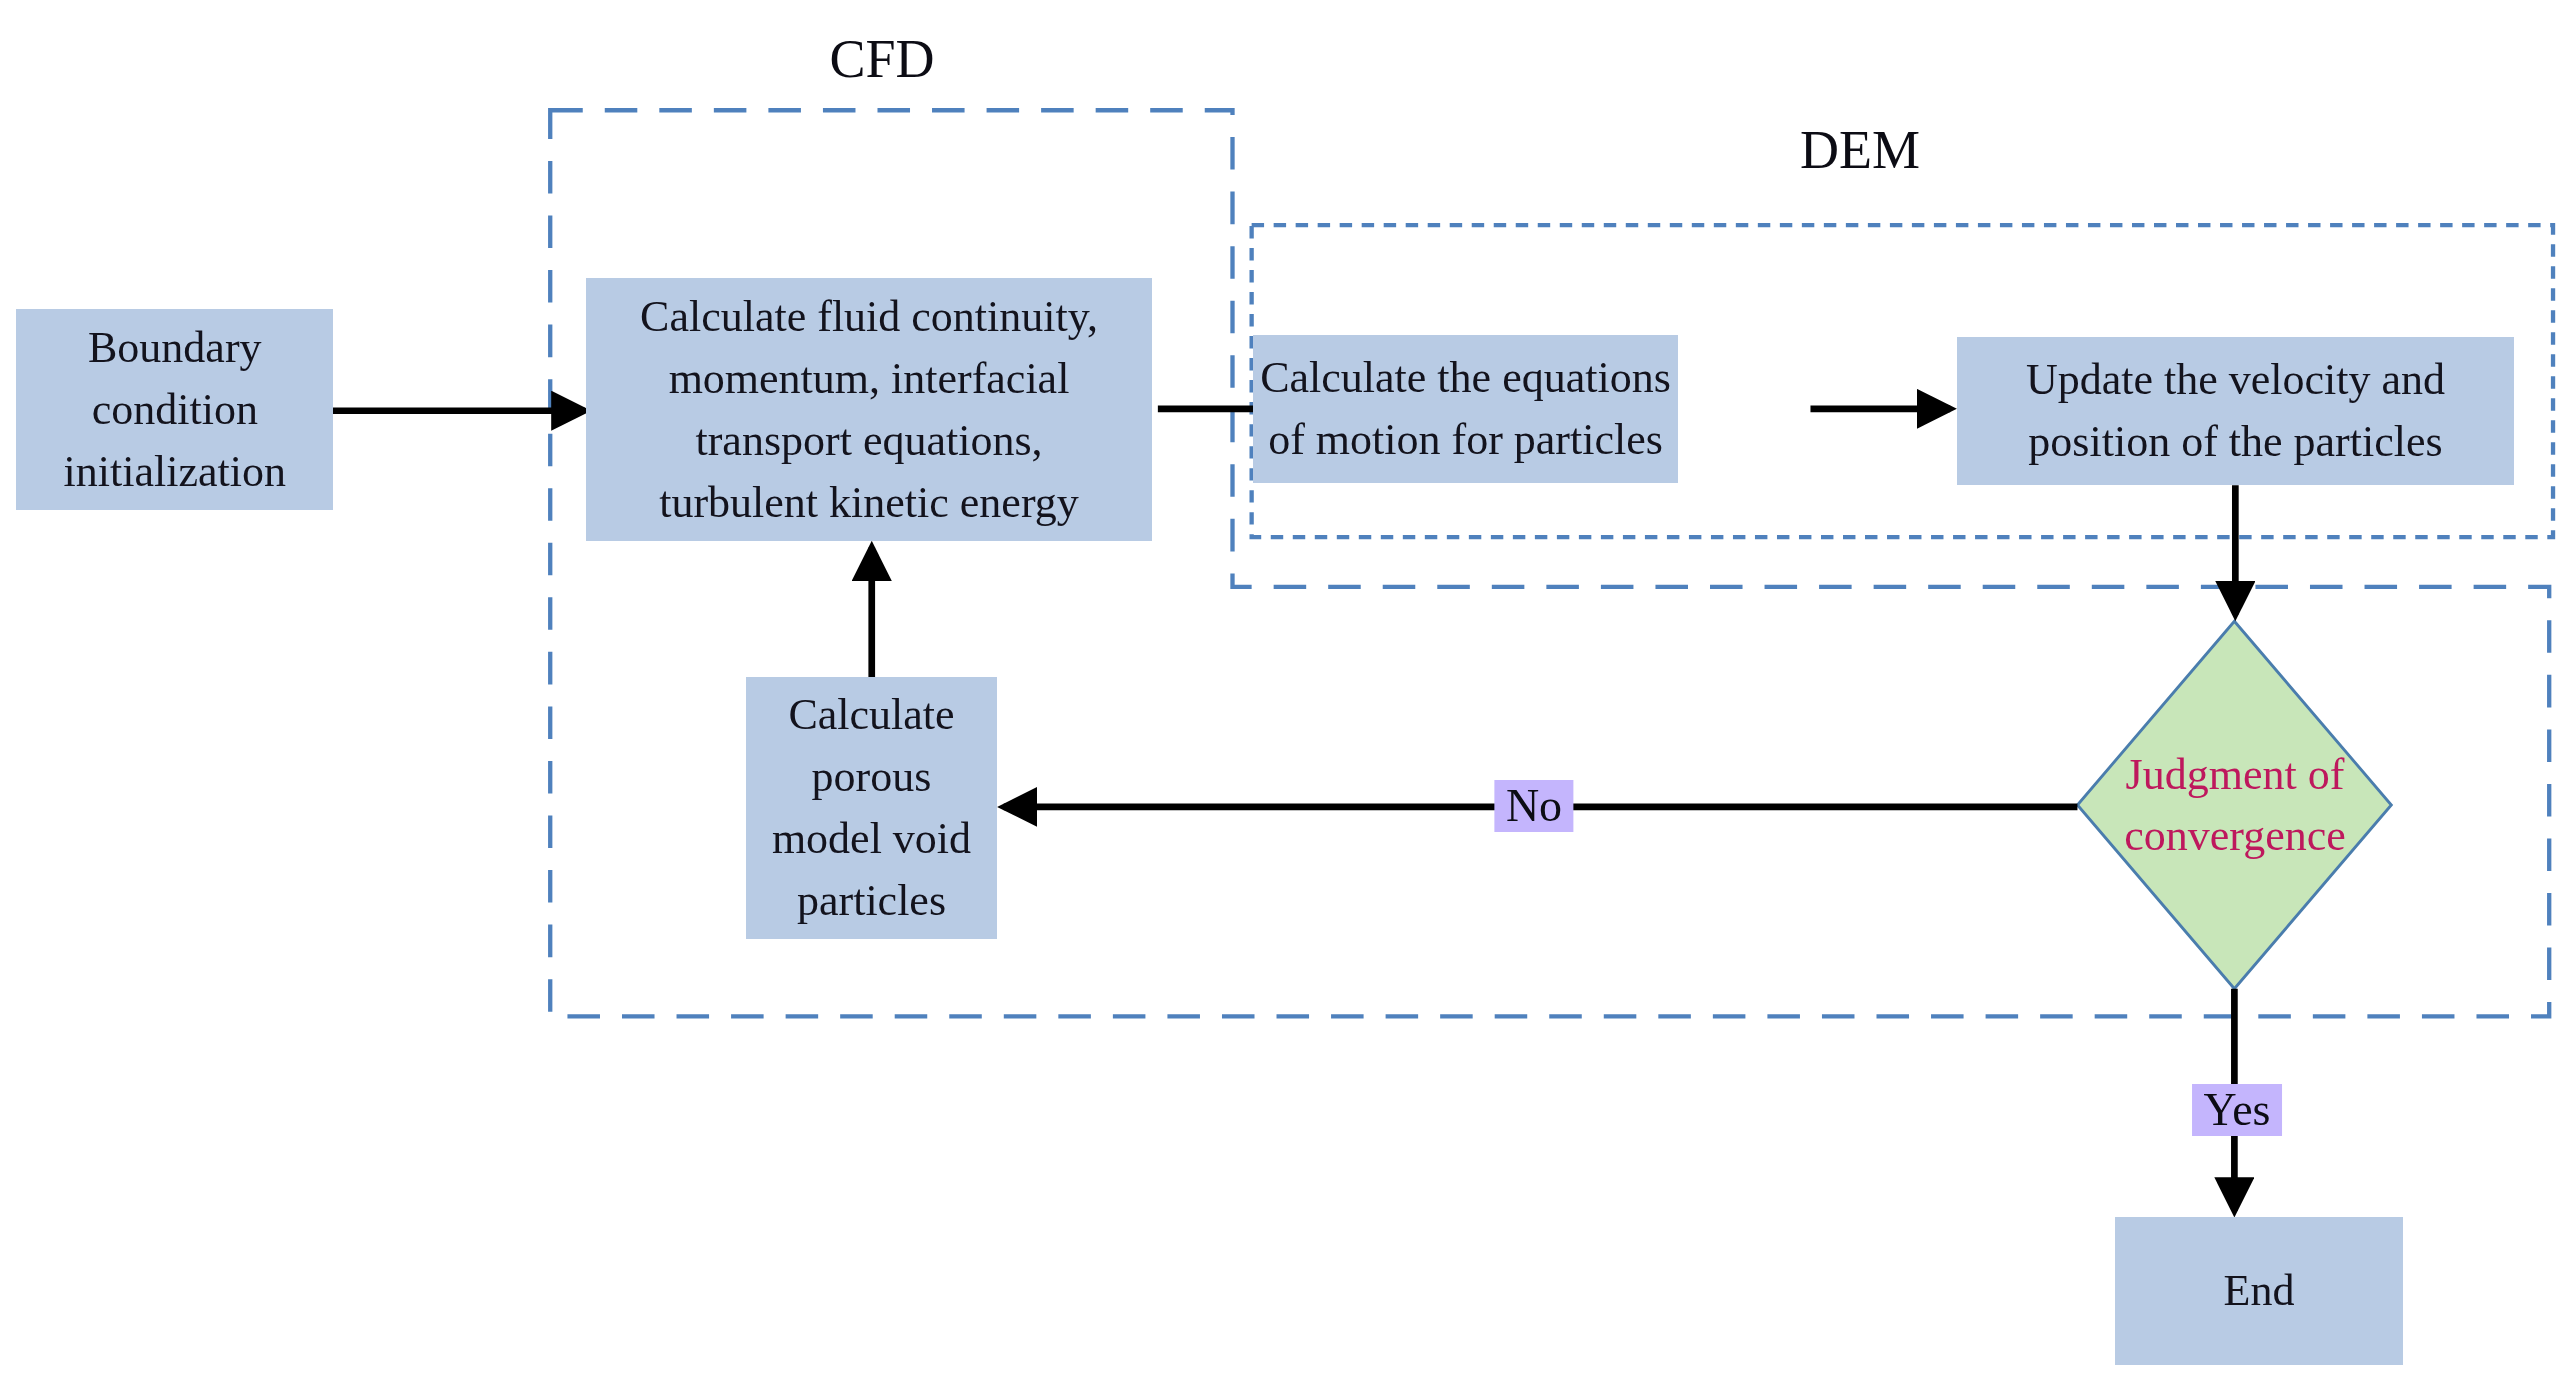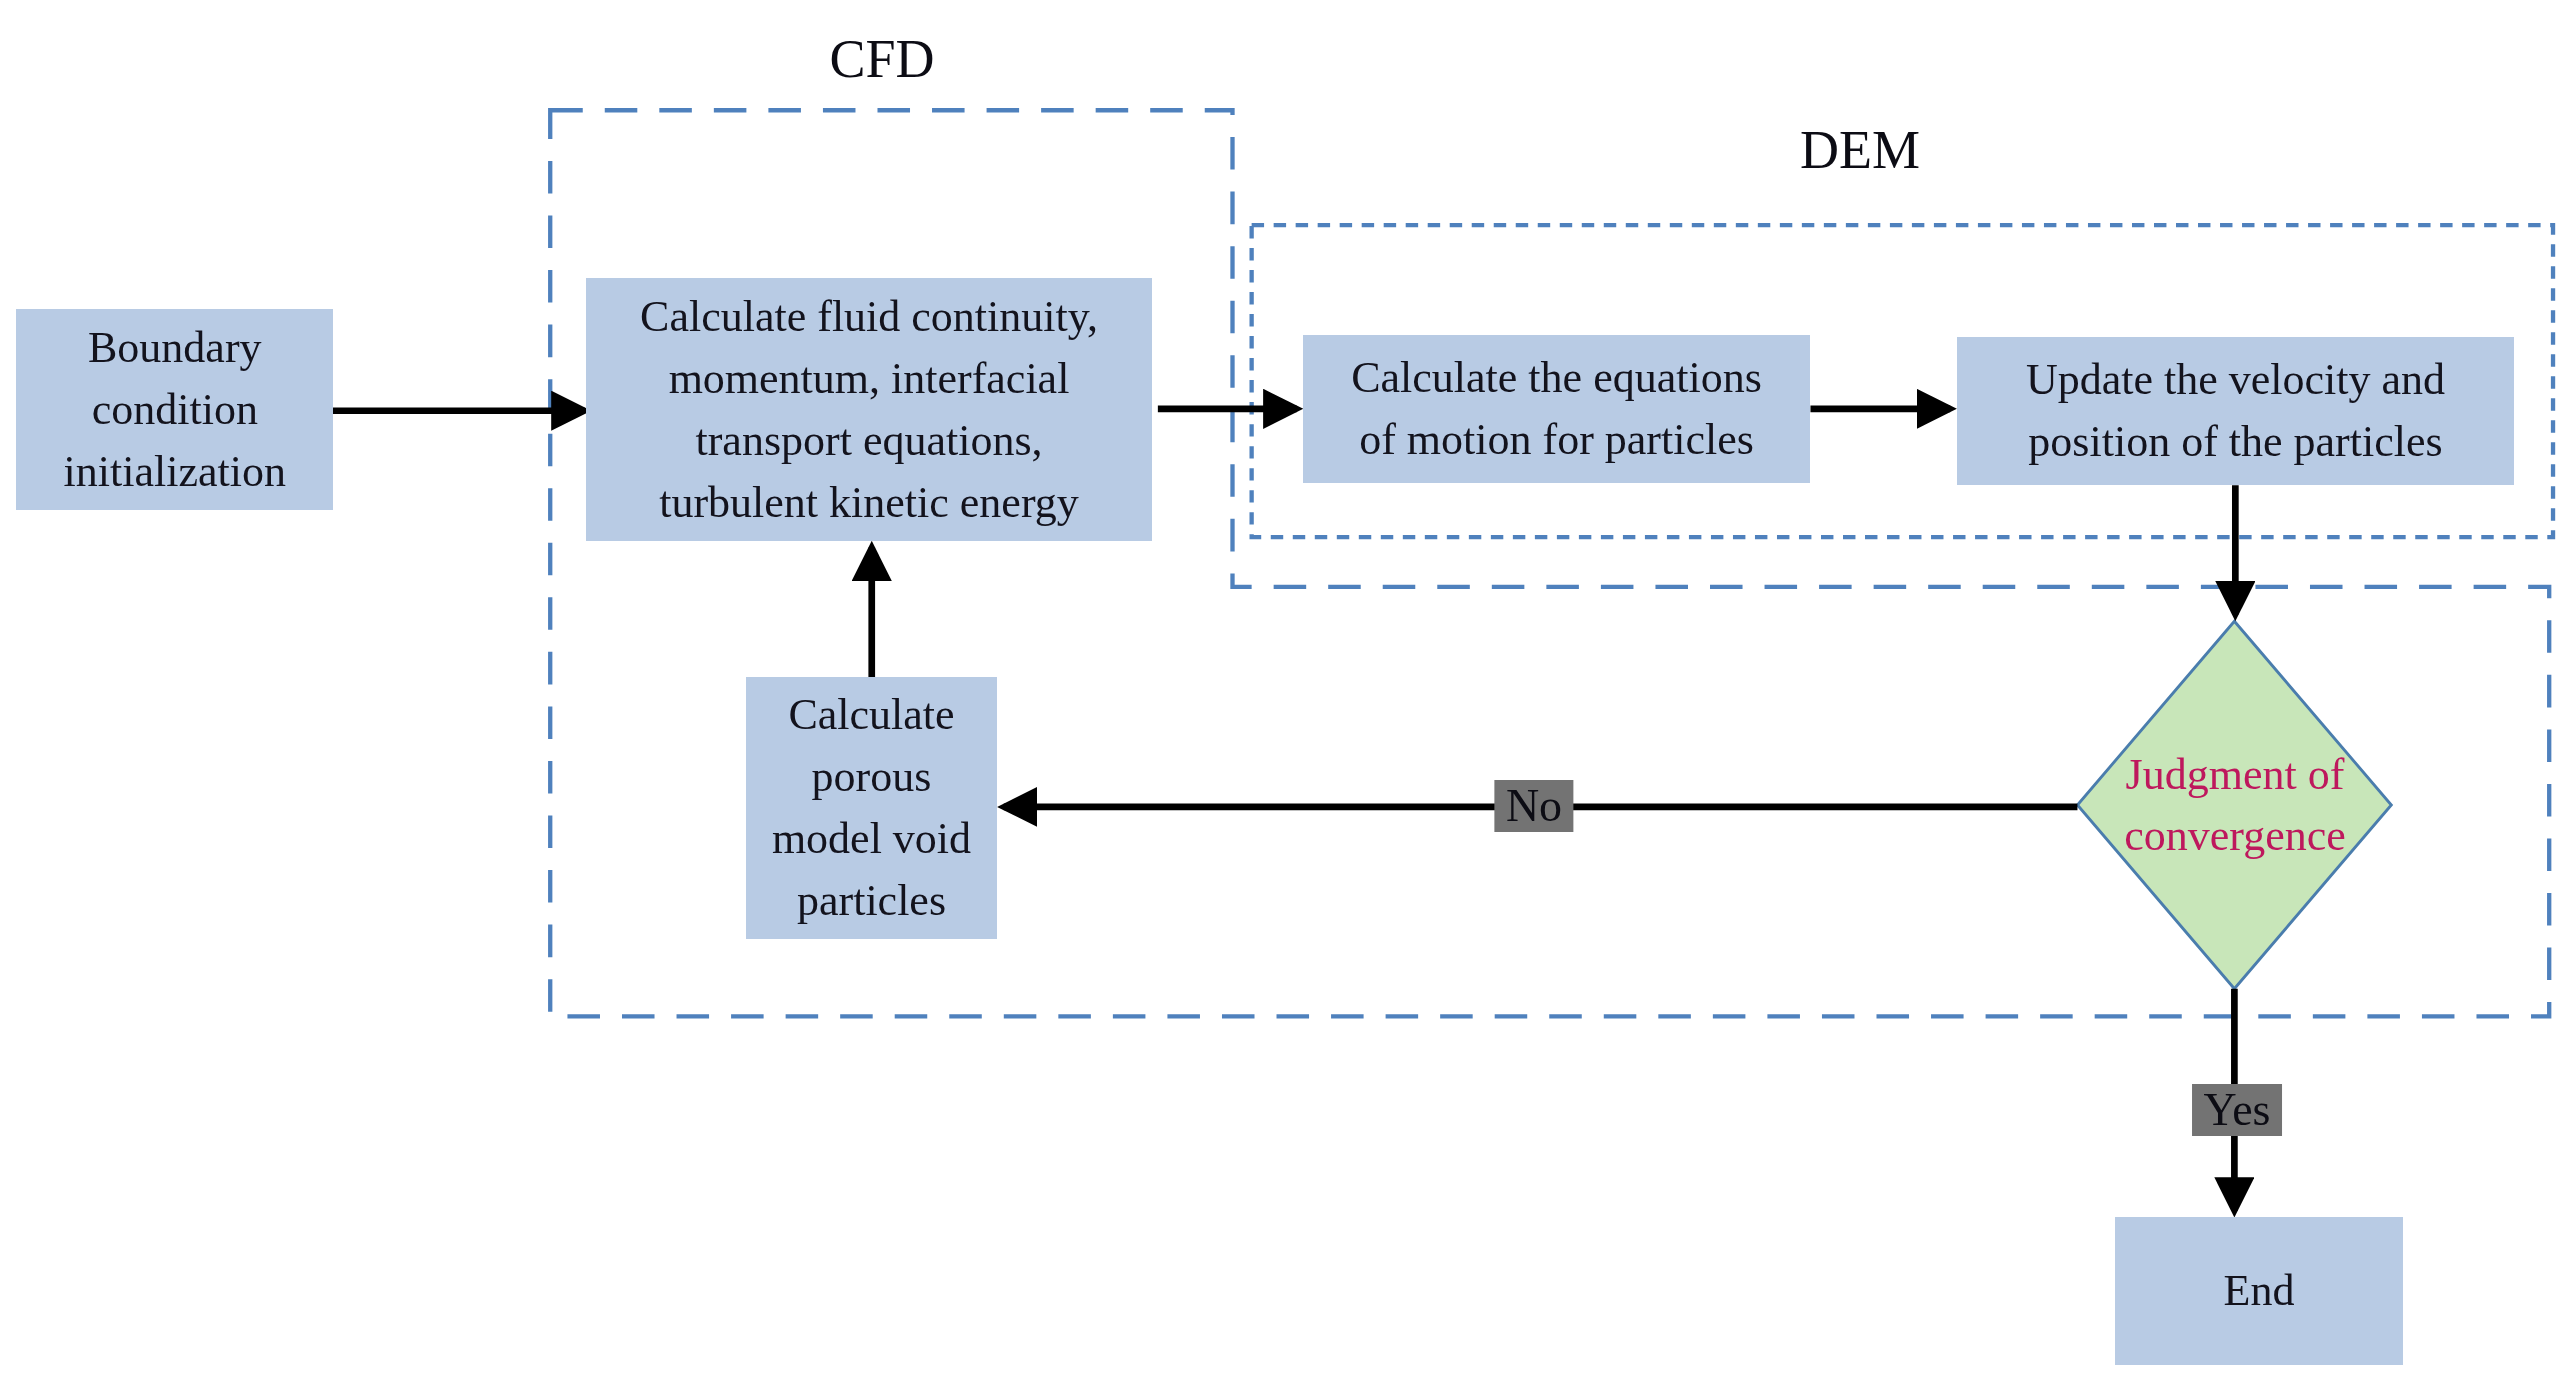--- a/index.html
+++ b/index.html
@@ -40,21 +40,21 @@
     position:absolute;
     display:flex;align-items:center;justify-content:center;
     text-align:center;white-space:pre-line;
     font-size:44px;line-height:61px;
     color:#be185d;
     background:transparent;
   }
   .edge-label{
     position:absolute;
     transform:translate(-50%,-50%);
-    background:#737373;
+    background:#c4b5fd;
     padding:0 11.5px;
     font-size:46px;line-height:52px;
     color:#0c0c14;
     white-space:nowrap;
   }
 </style>
 </head>
 <body>
 
 <div class="canvas">
@@ -86,21 +86,21 @@
 
   <div class="node" style="left:16.3px;top:309px;width:317px;height:201px;">Boundary
 condition
 initialization</div>
 
   <div class="node" style="left:586px;top:278px;width:566px;height:263px;">Calculate fluid continuity,
 momentum, interfacial
 transport equations,
 turbulent kinetic energy</div>
 
-  <div class="node" style="left:1303px;top:335px;width:507px;height:148px;">Calculate the equations
+  <div class="node" style="left:1253px;top:335px;width:425px;height:148px;">Calculate the equations
 of motion for particles</div>
 
   <div class="node" style="left:1957px;top:337px;width:557px;height:148px;">Update the velocity and
 position of the particles</div>
 
   <div class="node" style="left:746px;top:677px;width:251px;height:262px;">Calculate
 porous
 model void
 particles</div>
 

